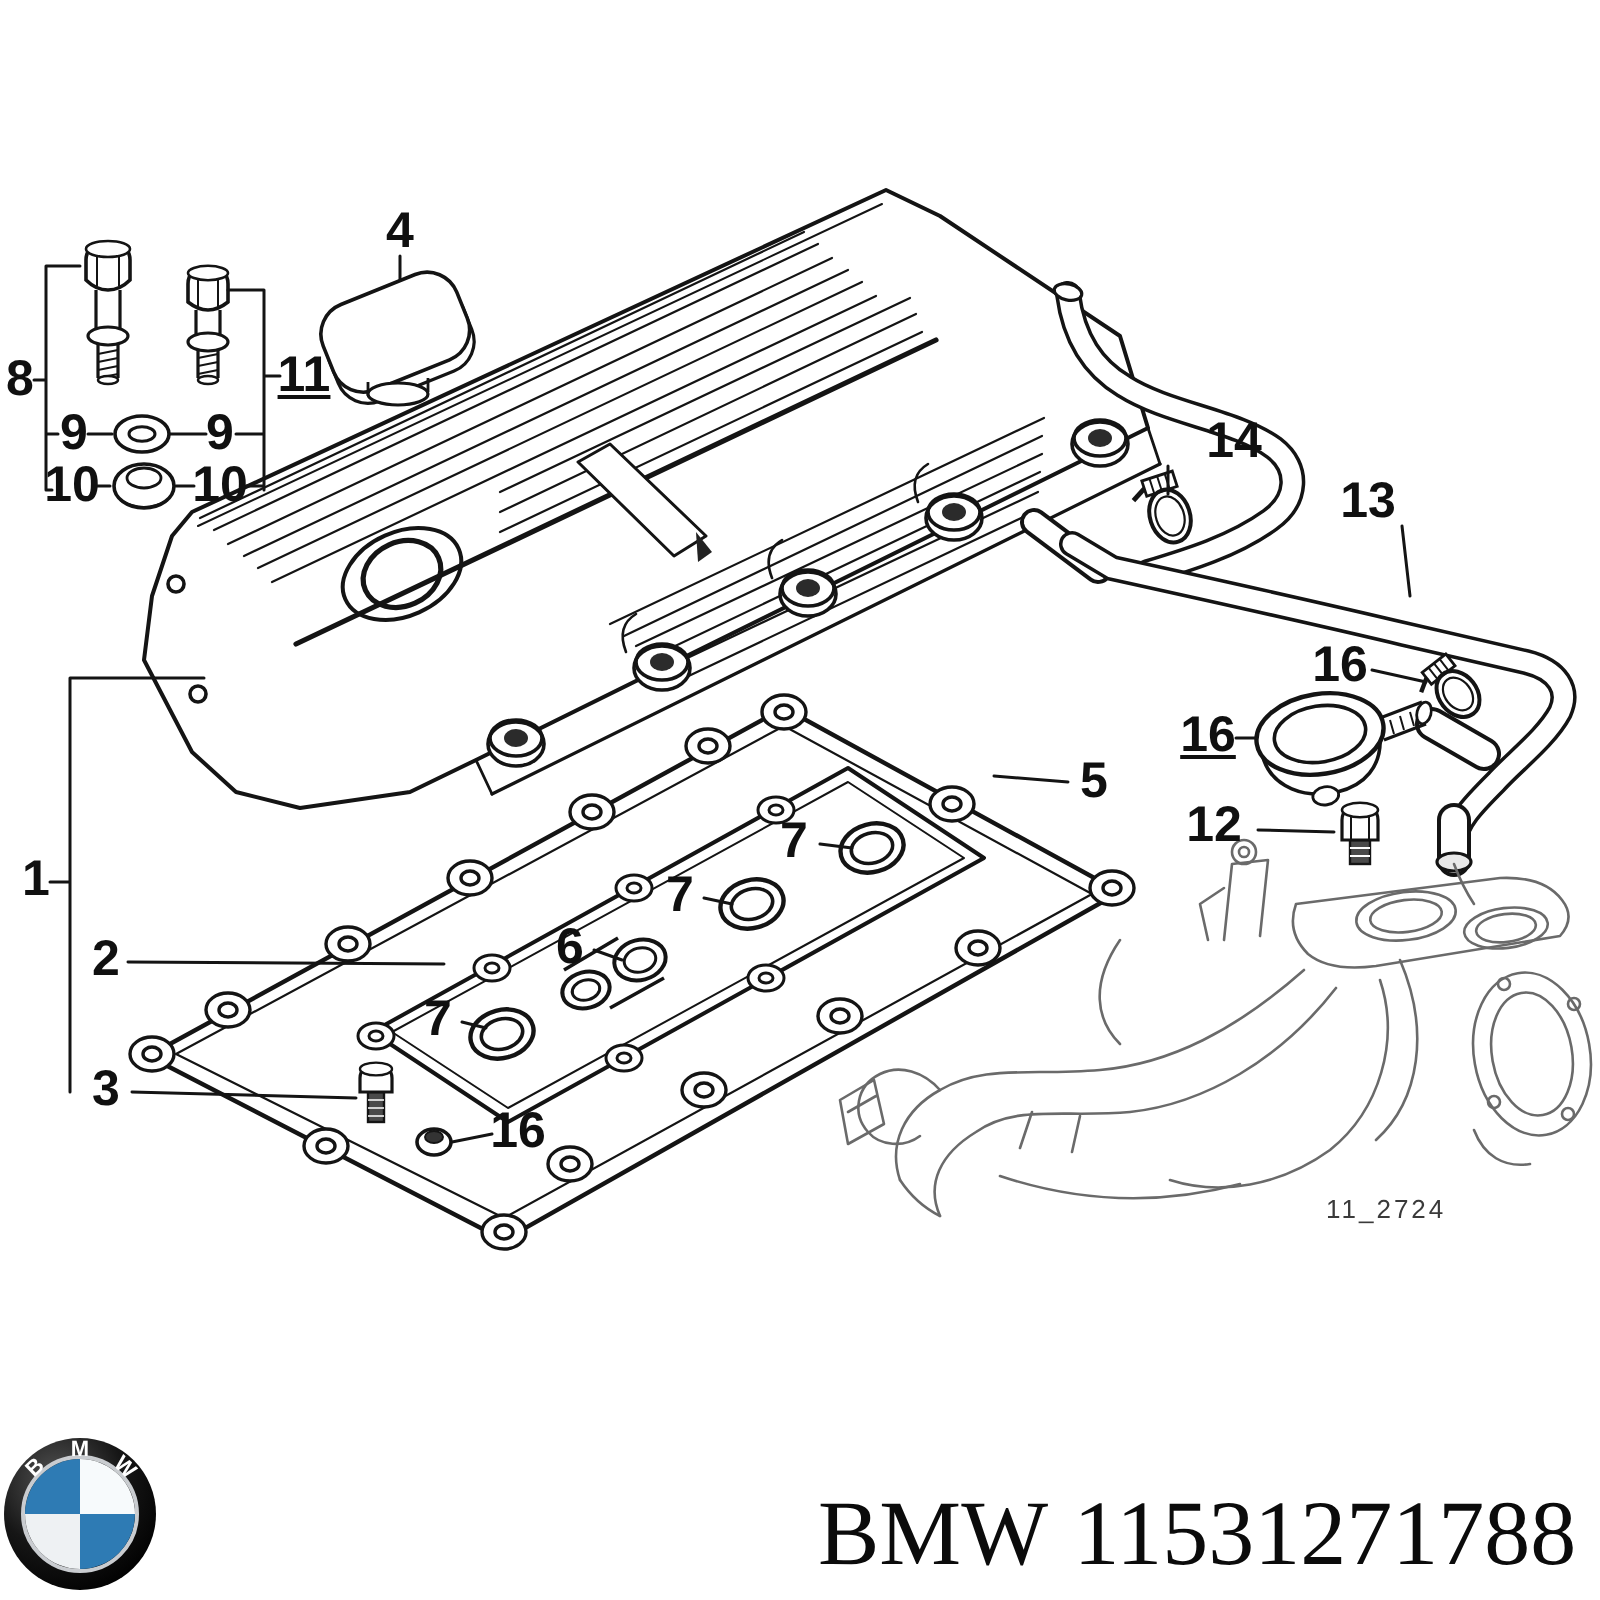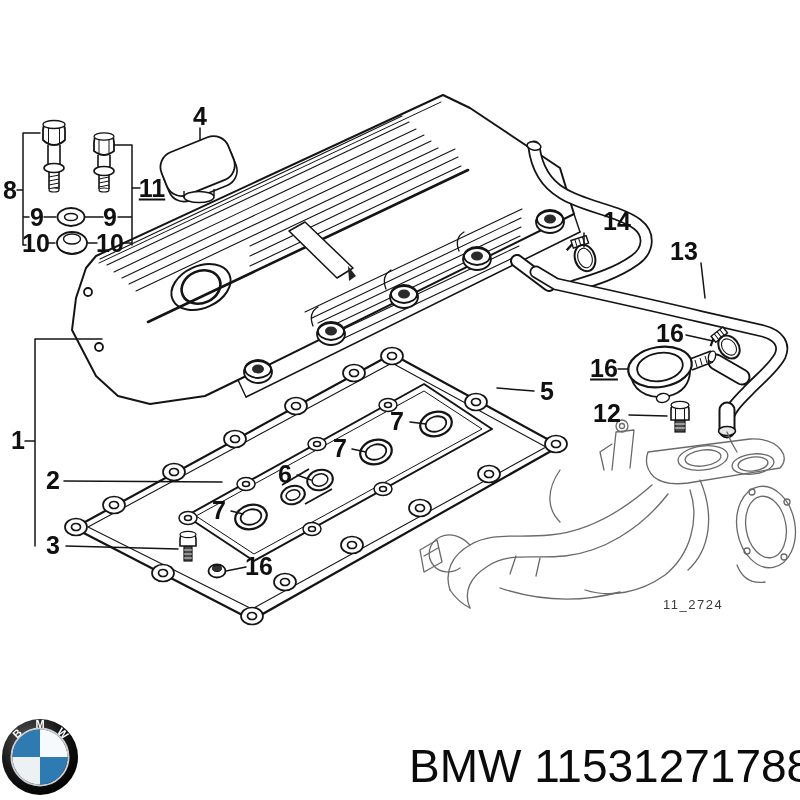--- a/index.html
+++ b/index.html
@@ -7,21 +7,21 @@
          font-family:"Liberation Sans",sans-serif;}
   #diagram-svg{position:absolute;left:0;top:0;}
   .callout{position:absolute;transform:translate(-50%,-50%);
            font:bold 25px "Liberation Sans",sans-serif;color:#101010;
            letter-spacing:0;line-height:1;white-space:nowrap;}
   #diagram-code{position:absolute;left:663px;top:597px;
 
            font:13px "Liberation Sans",sans-serif;color:#3a3a3a;letter-spacing:1.5px;}
   #footer-part{position:absolute;left:409px;top:739px;
            font:46px "Liberation Sans",sans-serif;color:#0b0b0b;letter-spacing:0px;white-space:nowrap;}
-  #footer-part span{font-family:Liberation Sans, sans-serif;}
+  #footer-part span{font-family:Liberation Serif, serif;}
 </style>
 </head>
 <body>
 
 <div id="stage">
 
 <svg id="diagram-svg" width="800" height="800" viewBox="0 0 800 800">
   <defs>
     <radialGradient id="rg" cx="35%" cy="28%" r="80%">
       <stop offset="0%" stop-color="#555"></stop>

